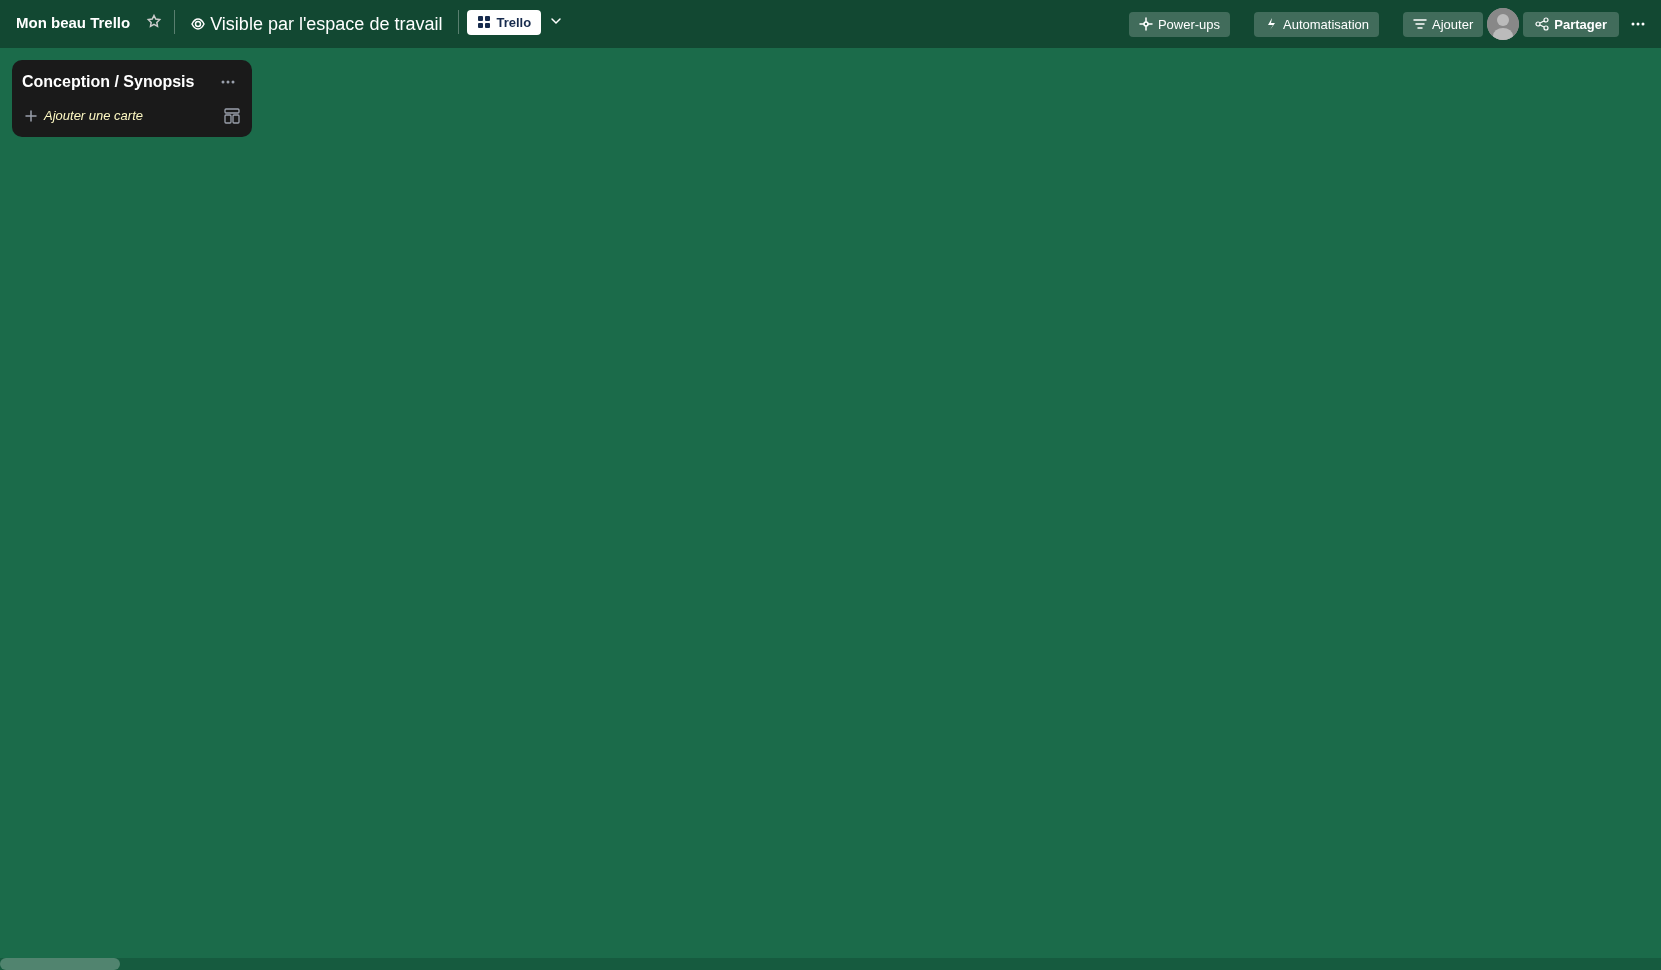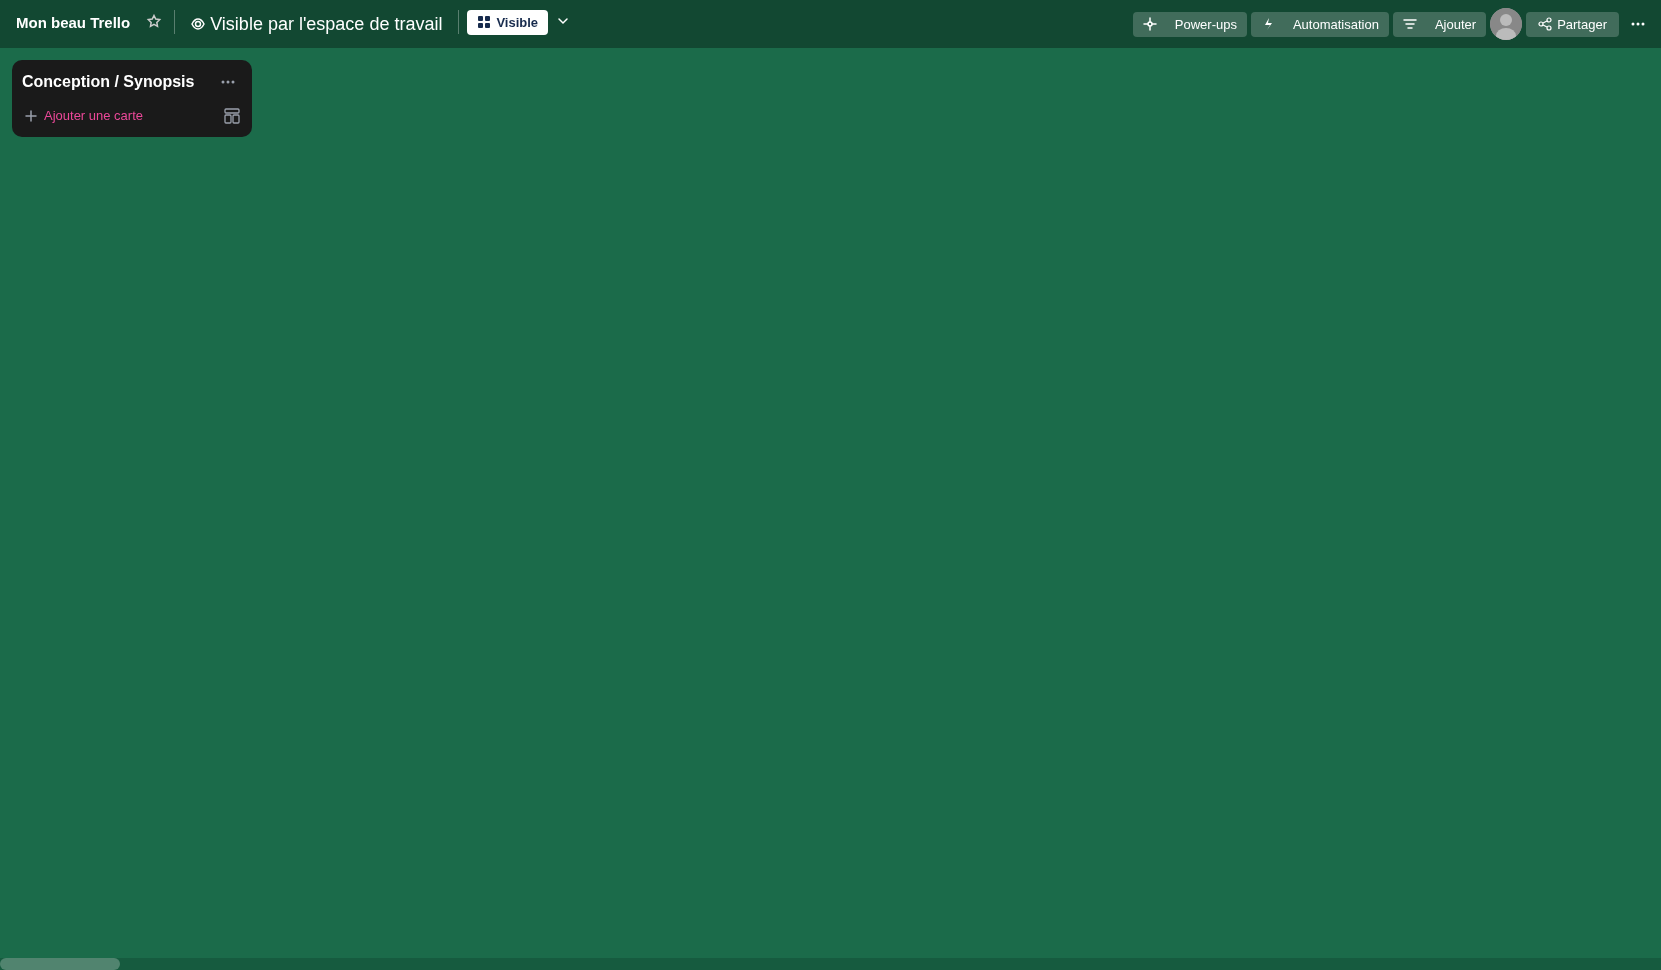--- a/index.html
+++ b/index.html
@@ -103,28 +103,29 @@
 
     .navbar-right {
       display: flex;
       align-items: center;
       gap: 4px;
     }
 
     .nav-action-btn {
       display: flex;
       align-items: center;
-      gap: 18px;
+      gap: 5px;
       background: rgba(255,255,255,0.2);
       border: none;
       color: #fff;
       cursor: pointer;
       padding: 5px 10px;
       border-radius: 4px;
       font-size: 13px;
+      margin-left: 20px;
     }
 
     .avatar {
       width: 32px;
       height: 32px;
       border-radius: 50%;
       overflow: hidden;
       background: #999;
       display: flex;
       align-items: center;
@@ -142,21 +143,21 @@
       display: flex;
       align-items: center;
       gap: 5px;
       background: rgba(255,255,255,0.2);
       border: none;
       color: #fff;
       cursor: pointer;
       padding: 5px 12px;
       border-radius: 4px;
       font-size: 13px;
-      font-weight: 400;
+      font-weight: 700;
     }
 
     .more-btn {
       background: none;
       border: none;
       color: #fff;
       cursor: pointer;
       padding: 4px 6px;
       border-radius: 4px;
       font-size: 18px;
@@ -213,27 +214,28 @@
       align-items: center;
       letter-spacing: 1px;
     }
 
     .add-card-btn {
       display: flex;
       align-items: center;
       gap: 6px;
       background: none;
       border: none;
-      color: #ec4899;
+      color: #fef9c3;
       cursor: pointer;
       padding: 6px 4px;
       border-radius: 4px;
       font-size: 13px;
       text-align: left;
       width: 100%;
+      font-style: italic;
     }
 
     .add-card-template-btn {
       background: none;
       border: none;
       color: #9aa0ac;
       cursor: pointer;
       padding: 4px;
       border-radius: 4px;
       font-size: 13px;
@@ -299,21 +301,21 @@
 
     <div class="separator"></div>
 
     <button class="tab-btn">
       <svg width="14" height="14" viewBox="0 0 14 14" fill="#172b4d">
         <rect x="1" y="1" width="5" height="5" rx="1"></rect>
         <rect x="8" y="1" width="5" height="5" rx="1"></rect>
         <rect x="1" y="8" width="5" height="5" rx="1"></rect>
         <rect x="8" y="8" width="5" height="5" rx="1"></rect>
       </svg>
-      <span>Visible</span>
+      <span>Trello</span>
     </button>
 
     <button class="chevron-btn">
       <svg width="14" height="14" viewBox="0 0 14 14">
         <path d="M3 5l4 4 4-4" stroke="#fff" stroke-width="1.5" fill="none" stroke-linecap="round"></path>
       </svg>
     </button>
   </div>
 
   <div class="navbar-right">

